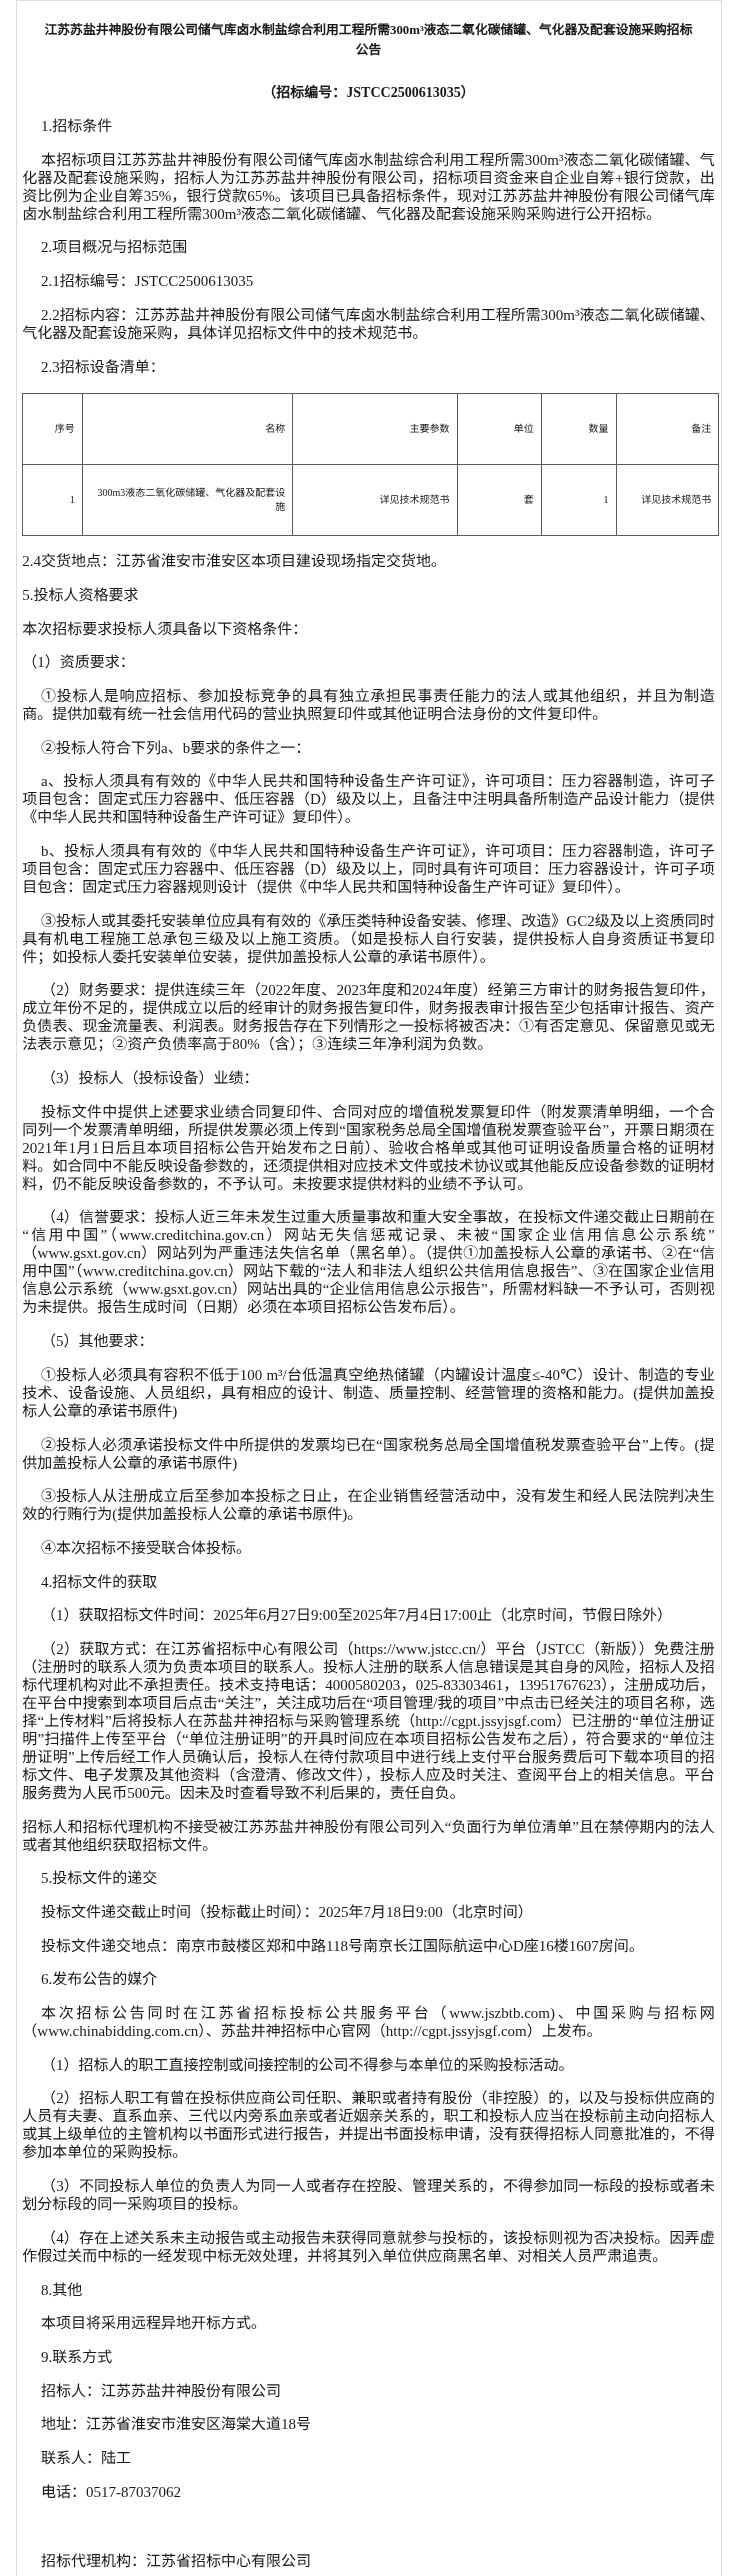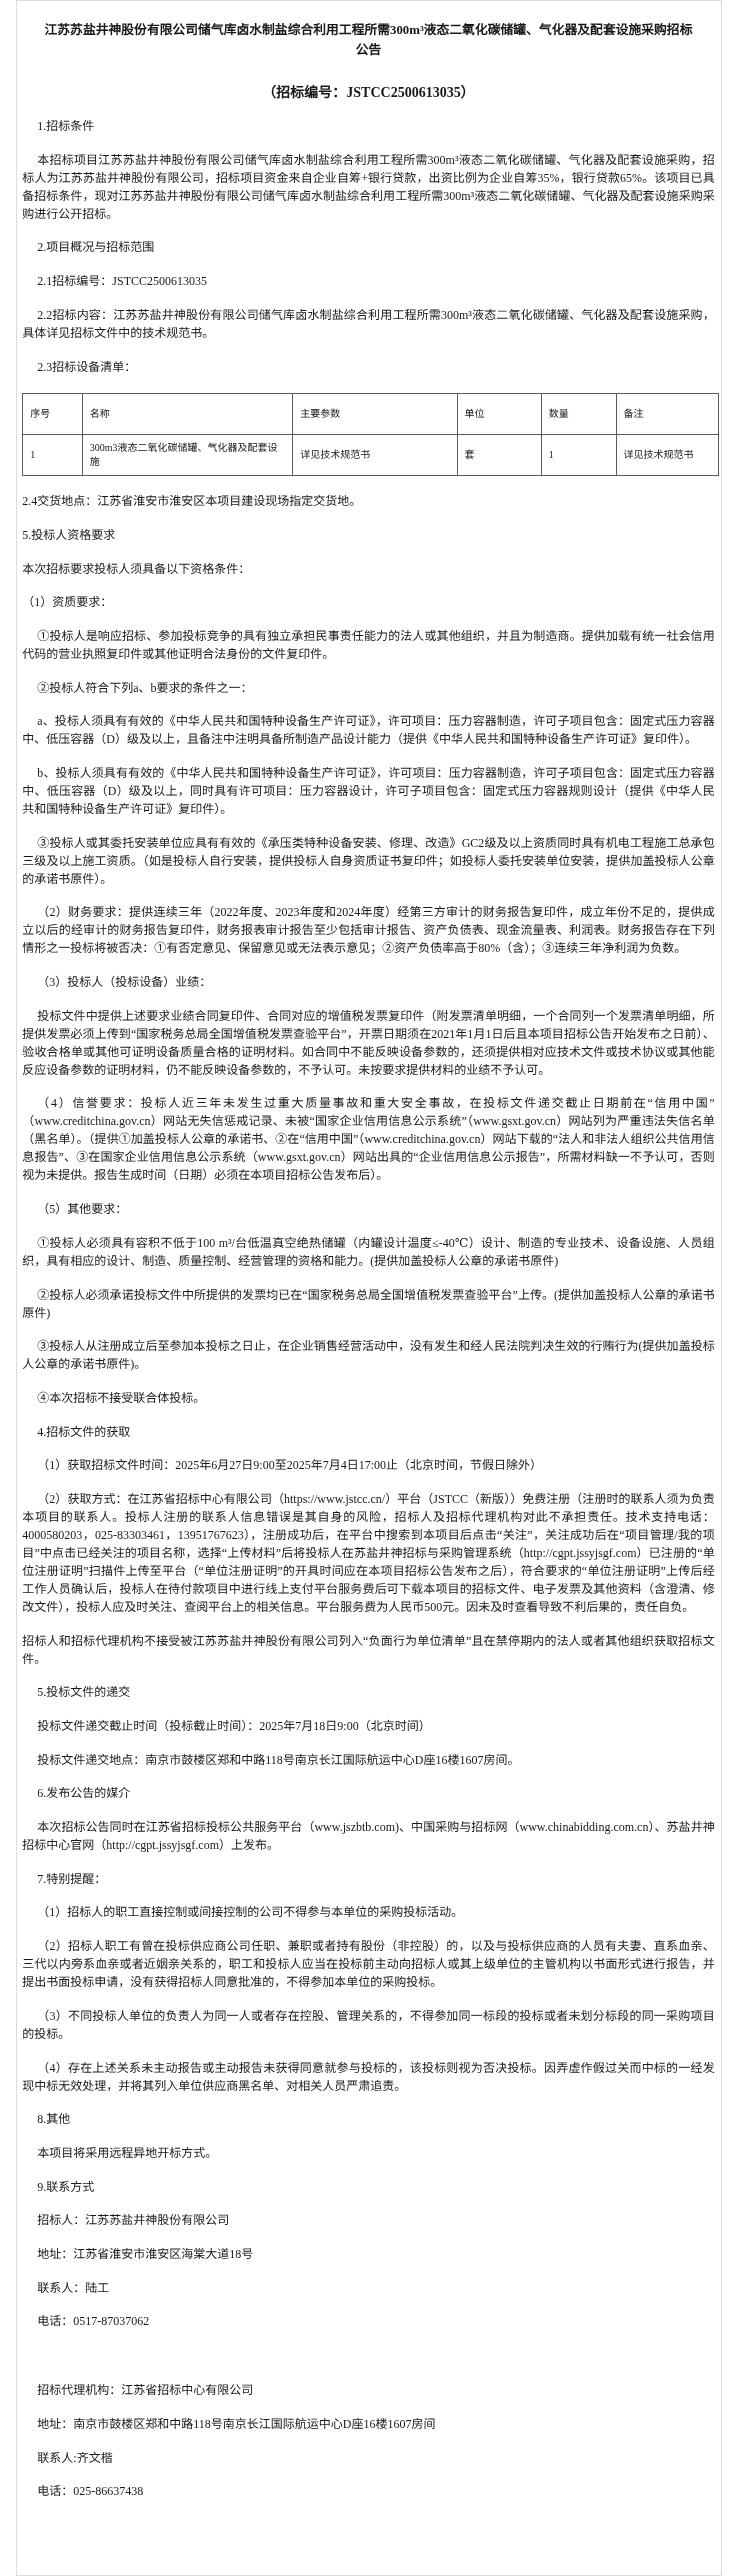--- a/index.html
+++ b/index.html
@@ -12,32 +12,32 @@
   }
   .doc-title{
     font-size:12.8px;font-weight:bold;text-align:center;
     line-height:20px;margin:9.3px 17.4px 0 17.4px;
   }
   .doc-subtitle{
     font-size:14px;font-weight:bold;text-align:center;
     line-height:17.4px;margin:24.4px 0 0 0;
   }
   .content p{
-    font-size:12px;line-height:18px;margin:15.7px 0 0 0;
+    font-size:15px;line-height:18px;margin:15.7px 0 0 0;
     text-align:justify;
   }
   .content p.ind{text-indent:1.25em;}
   .content p.gap{margin-top:51px;}
   table.equip-table{
     width:697px;margin:17.4px 0 16.3px 0;border-collapse:collapse;
     table-layout:fixed;
   }
   table.equip-table th,table.equip-table td{
-    border:0.6px solid #5a5a5a;font-weight:normal;text-align:left;
-    font-size:10px;line-height:14px;height:34px;padding:3px 7px;
+    border:0.6px solid #5a5a5a;font-weight:normal;text-align:right;
+    font-size:10px;line-height:14px;height:34px;padding:18px 7px;
     vertical-align:middle;overflow:hidden;
   }
   table.equip-table th:nth-child(1),table.equip-table td:nth-child(1){width:7.5%;}
   table.equip-table th:nth-child(2),table.equip-table td:nth-child(2){width:32%;}
   table.equip-table th:nth-child(3),table.equip-table td:nth-child(3){width:24.5%;}
   table.equip-table th:nth-child(4),table.equip-table td:nth-child(4){width:11.5%;}
   table.equip-table th:nth-child(5),table.equip-table td:nth-child(5){width:10%;}
   table.equip-table th:nth-child(6),table.equip-table td:nth-child(6){width:14.5%;}
 </style>
 </head>
@@ -93,21 +93,20 @@
       <p class="ind">④本次招标不接受联合体投标。</p>
       <p class="ind">4.招标文件的获取</p>
       <p class="ind">（1）获取招标文件时间：2025年6月27日9:00至2025年7月4日17:00止（北京时间，节假日除外）</p>
       <p class="ind">（2）获取方式：在江苏省招标中心有限公司（https://www.jstcc.cn/）平台（JSTCC（新版））免费注册（注册时的联系人须为负责本项目的联系人。投标人注册的联系人信息错误是其自身的风险，招标人及招标代理机构对此不承担责任。技术支持电话：4000580203，025-83303461，13951767623），注册成功后，在平台中搜索到本项目后点击“关注”，关注成功后在“项目管理/我的项目”中点击已经关注的项目名称，选择“上传材料”后将投标人在苏盐井神招标与采购管理系统（http://cgpt.jssyjsgf.com）已注册的“单位注册证明”扫描件上传至平台（“单位注册证明”的开具时间应在本项目招标公告发布之后），符合要求的“单位注册证明”上传后经工作人员确认后，投标人在待付款项目中进行线上支付平台服务费后可下载本项目的招标文件、电子发票及其他资料（含澄清、修改文件），投标人应及时关注、查阅平台上的相关信息。平台服务费为人民币500元。因未及时查看导致不利后果的，责任自负。</p>
       <p class="">招标人和招标代理机构不接受被江苏苏盐井神股份有限公司列入“负面行为单位清单”且在禁停期内的法人或者其他组织获取招标文件。</p>
       <p class="ind">5.投标文件的递交</p>
       <p class="ind">投标文件递交截止时间（投标截止时间）：2025年7月18日9:00（北京时间）</p>
       <p class="ind">投标文件递交地点：南京市鼓楼区郑和中路118号南京长江国际航运中心D座16楼1607房间。</p>
       <p class="ind">6.发布公告的媒介</p>
       <p class="ind">本次招标公告同时在江苏省招标投标公共服务平台（www.jszbtb.com)、中国采购与招标网（www.chinabidding.com.cn）、苏盐井神招标中心官网（http://cgpt.jssyjsgf.com）上发布。</p>
-      <p class="ind">7.特别提醒：</p>
       <p class="ind">（1）招标人的职工直接控制或间接控制的公司不得参与本单位的采购投标活动。</p>
       <p class="ind">（2）招标人职工有曾在投标供应商公司任职、兼职或者持有股份（非控股）的，以及与投标供应商的人员有夫妻、直系血亲、三代以内旁系血亲或者近姻亲关系的，职工和投标人应当在投标前主动向招标人或其上级单位的主管机构以书面形式进行报告，并提出书面投标申请，没有获得招标人同意批准的，不得参加本单位的采购投标。</p>
       <p class="ind">（3）不同投标人单位的负责人为同一人或者存在控股、管理关系的，不得参加同一标段的投标或者未划分标段的同一采购项目的投标。</p>
       <p class="ind">（4）存在上述关系未主动报告或主动报告未获得同意就参与投标的，该投标则视为否决投标。因弄虚作假过关而中标的一经发现中标无效处理，并将其列入单位供应商黑名单、对相关人员严肃追责。</p>
       <p class="ind">8.其他</p>
       <p class="ind">本项目将采用远程异地开标方式。</p>
       <p class="ind">9.联系方式</p>
       <p class="ind">招标人：江苏苏盐井神股份有限公司</p>
       <p class="ind">地址：江苏省淮安市淮安区海棠大道18号</p>
       <p class="ind">联系人：陆工</p>

